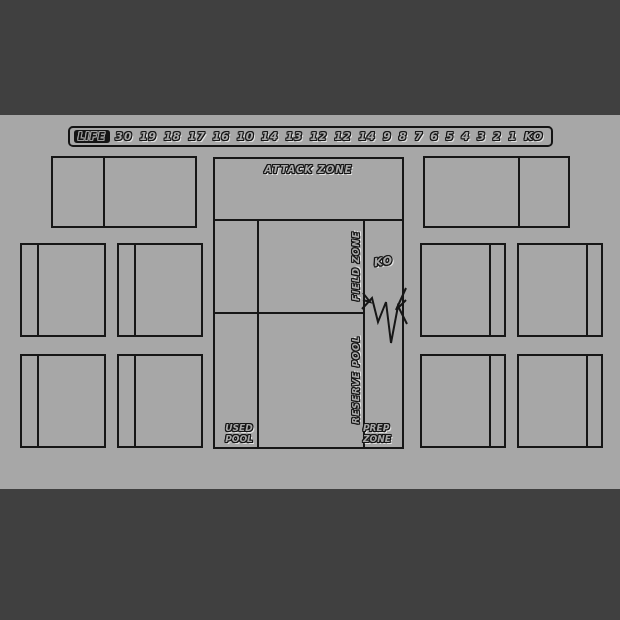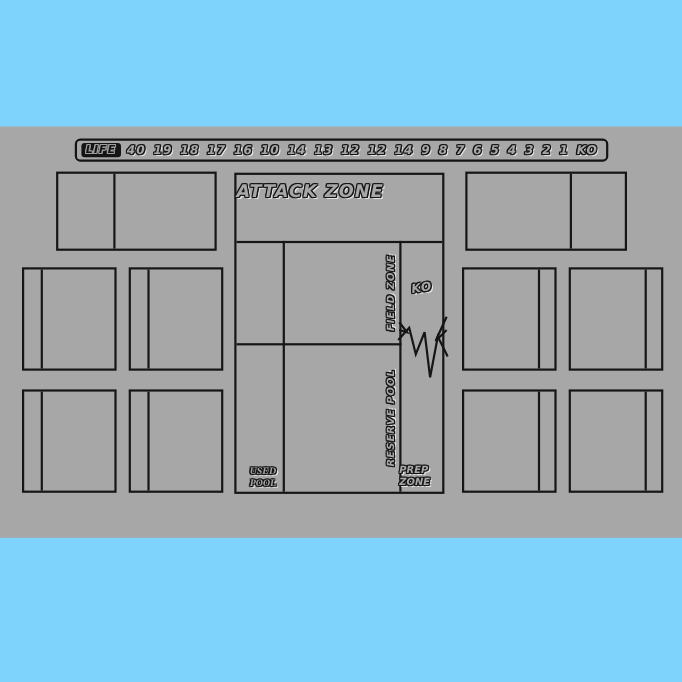--- a/index.html
+++ b/index.html
@@ -1,17 +1,17 @@
 <!DOCTYPE html>
 <html><head>
 <meta charset="utf-8">
 <style>
   html,body{margin:0;padding:0;background:#ffffff;}
   .canvas{
-    position:relative;width:620px;height:620px;background:#7dd3fc;overflow:hidden;
+    position:relative;width:620px;height:620px;background:#404040;overflow:hidden;
     font-family:"DejaVu Sans",sans-serif;
   }
   .mat{position:absolute;left:0;top:115px;width:620px;height:374px;background:#a7a7a7;}
 
   
   .bubble{
     color:#a7a7a7;
     font-style:italic;font-weight:bold;
     text-shadow:
       -1px -1px 0 #161616, 1px -1px 0 #161616,
@@ -51,46 +51,46 @@
 
   
   .board{position:absolute;left:213px;top:42px;width:191px;height:292px;
          border:2px solid #161616;box-sizing:border-box;}
   .board .hline,.board .vline{position:absolute;background:#161616;}
   .hline1{left:0;top:60px;width:187px;height:2px;}
   .hline2{left:0;top:153px;width:150px;height:2px;}
   .vline1{left:42px;top:60px;width:2px;bottom:0;}
   .vline2{left:148px;top:60px;width:2px;bottom:0;}
 
-  .attack-label{position:absolute;left:0;top:5px;width:187px;font-size:16px;}
+  .attack-label{position:absolute;left:0;top:5px;width:187px;text-align:center;font-size:10px;}
   .ko-label{position:absolute;left:150px;top:96px;width:37px;text-align:center;
             font-size:11px;transform:rotate(-8deg);}
   .vert-label{
     position:absolute;right:41px;display:flex;align-items:center;justify-content:center;
     writing-mode:vertical-rl;transform:rotate(180deg);
     font-size:9px;letter-spacing:1px;
   }
   .field-zone-label{top:62px;height:90px;}
   .reserve-pool-label{top:156px;height:130px;}
   .corner-label{position:absolute;bottom:3px;text-align:center;font-size:9px;line-height:1.15;
                 letter-spacing:0;}
-  .used-pile-label{left:0;width:48px;font-family:Liberation Serif, serif;}
+  .used-pile-label{left:0;width:48px;}
   .prep-area-label{left:148px;width:26px;}
   .crash{position:absolute;left:146px;top:128px;}
 </style>
 </head>
 <body>
 
 <div class="canvas">
   <div class="mat">
 
     <div class="life-bar">
       <span class="life-label">LIFE</span>
       <span class="life-values">
-          <span class="life-value bubble">40</span>
+          <span class="life-value bubble">30</span>
           <span class="life-value bubble">19</span>
           <span class="life-value bubble">18</span>
           <span class="life-value bubble">17</span>
           <span class="life-value bubble">16</span>
           <span class="life-value bubble">10</span>
           <span class="life-value bubble">14</span>
           <span class="life-value bubble">13</span>
           <span class="life-value bubble">12</span>
           <span class="life-value bubble">12</span>
           <span class="life-value bubble">14</span>

